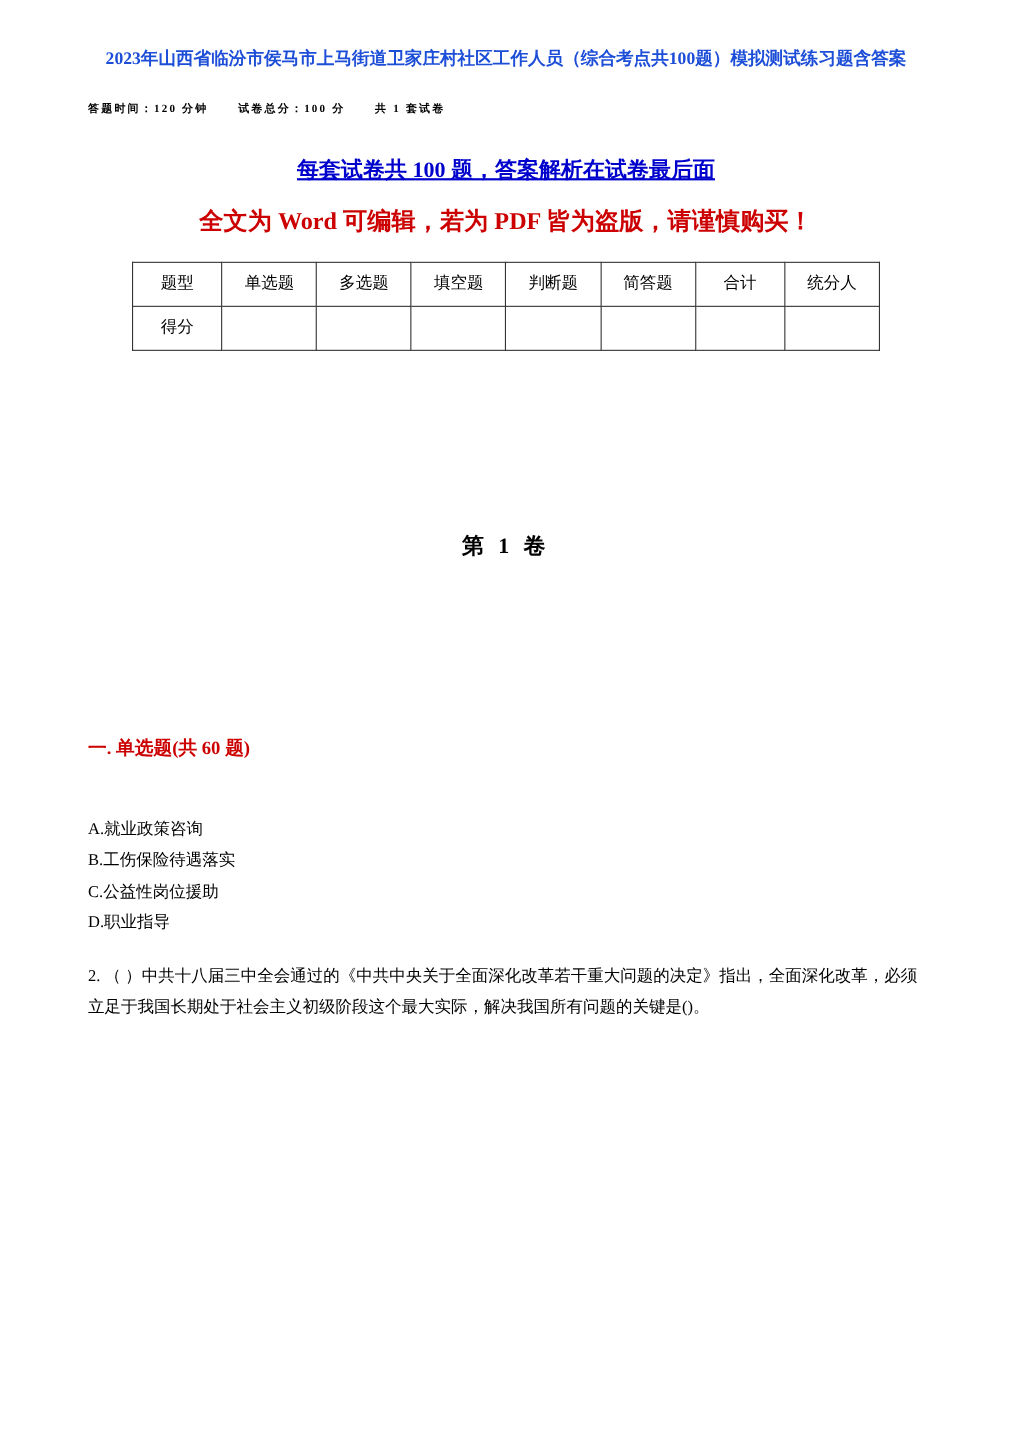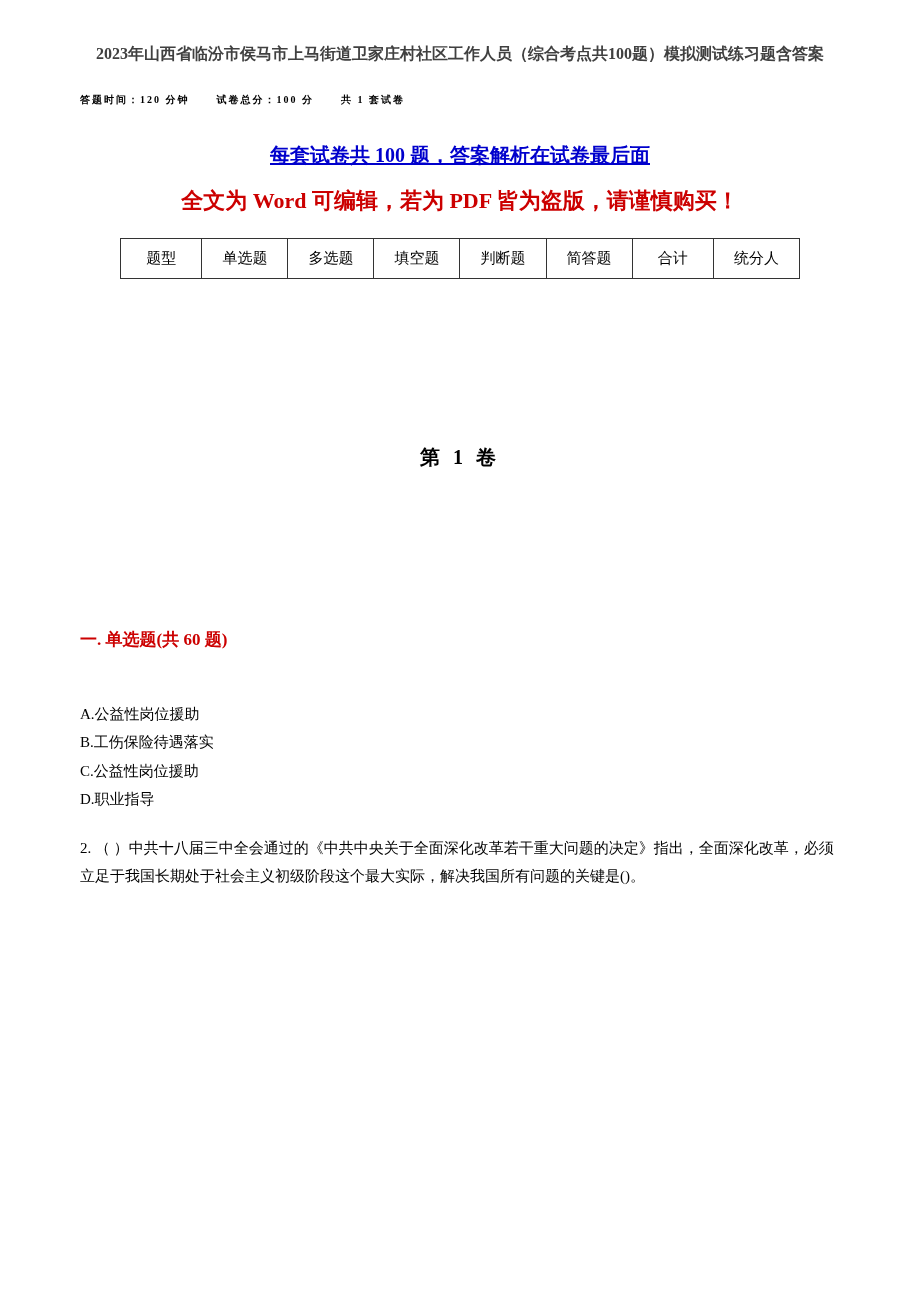--- a/index.html
+++ b/index.html
@@ -14,21 +14,21 @@
       color: #000000;
       width: 920px;
       min-height: 1302px;
       padding: 40px 80px;
       font-size: 15px;
       line-height: 1.8;
     }
 
     .page-title {
       text-align: center;
-      color: #404040;
+      color: #1d4ed8;
       font-weight: bold;
       font-size: 16px;
       line-height: 1.7;
       margin-bottom: 24px;
     }
 
     .exam-info {
       text-align: left;
       font-size: 10px;
       font-weight: bold;
@@ -138,40 +138,50 @@
       <tr>
     <td>题型</td>
     <td>单选题</td>
     <td>多选题</td>
     <td>填空题</td>
     <td>判断题</td>
     <td>简答题</td>
     <td>合计</td>
     <td>统分人</td>
   </tr>
+  <tr>
+    <td>得分</td>
+    <td></td>
+    <td></td>
+    <td></td>
+    <td></td>
+    <td></td>
+    <td></td>
+    <td></td>
+  </tr>
 </tbody>
   </table>
 
 <div class="spacer-lg"></div>
 
 <div class="section-volume">
   <span>第 1 卷</span>
 </div>
 
 <div class="spacer-lg"></div>
 
 <div class="section-title">
   <span>一. 单选题(共 60 题)</span>
 </div>
 
 <div class="spacer-sm"></div>
 
 <div class="question-block">
   <div class="options">
-    <div>A.公益性岗位援助</div>
+    <div>A.就业政策咨询</div>
     <div>B.工伤保险待遇落实</div>
     <div>C.公益性岗位援助</div>
     <div>D.职业指导</div>
   </div>
 </div>
 
 <div class="question-block">
   <div class="question-text">
     <span>2. </span><span>（ ）中共十八届三中全会通过的《中共中央关于全面深化改革若干重大问题的决定》指出，全面深化改革，必须立足于我国长期处于社会主义初级阶段这个最大实际，解决我国所有问题的关键是()。</span>
   </div>

